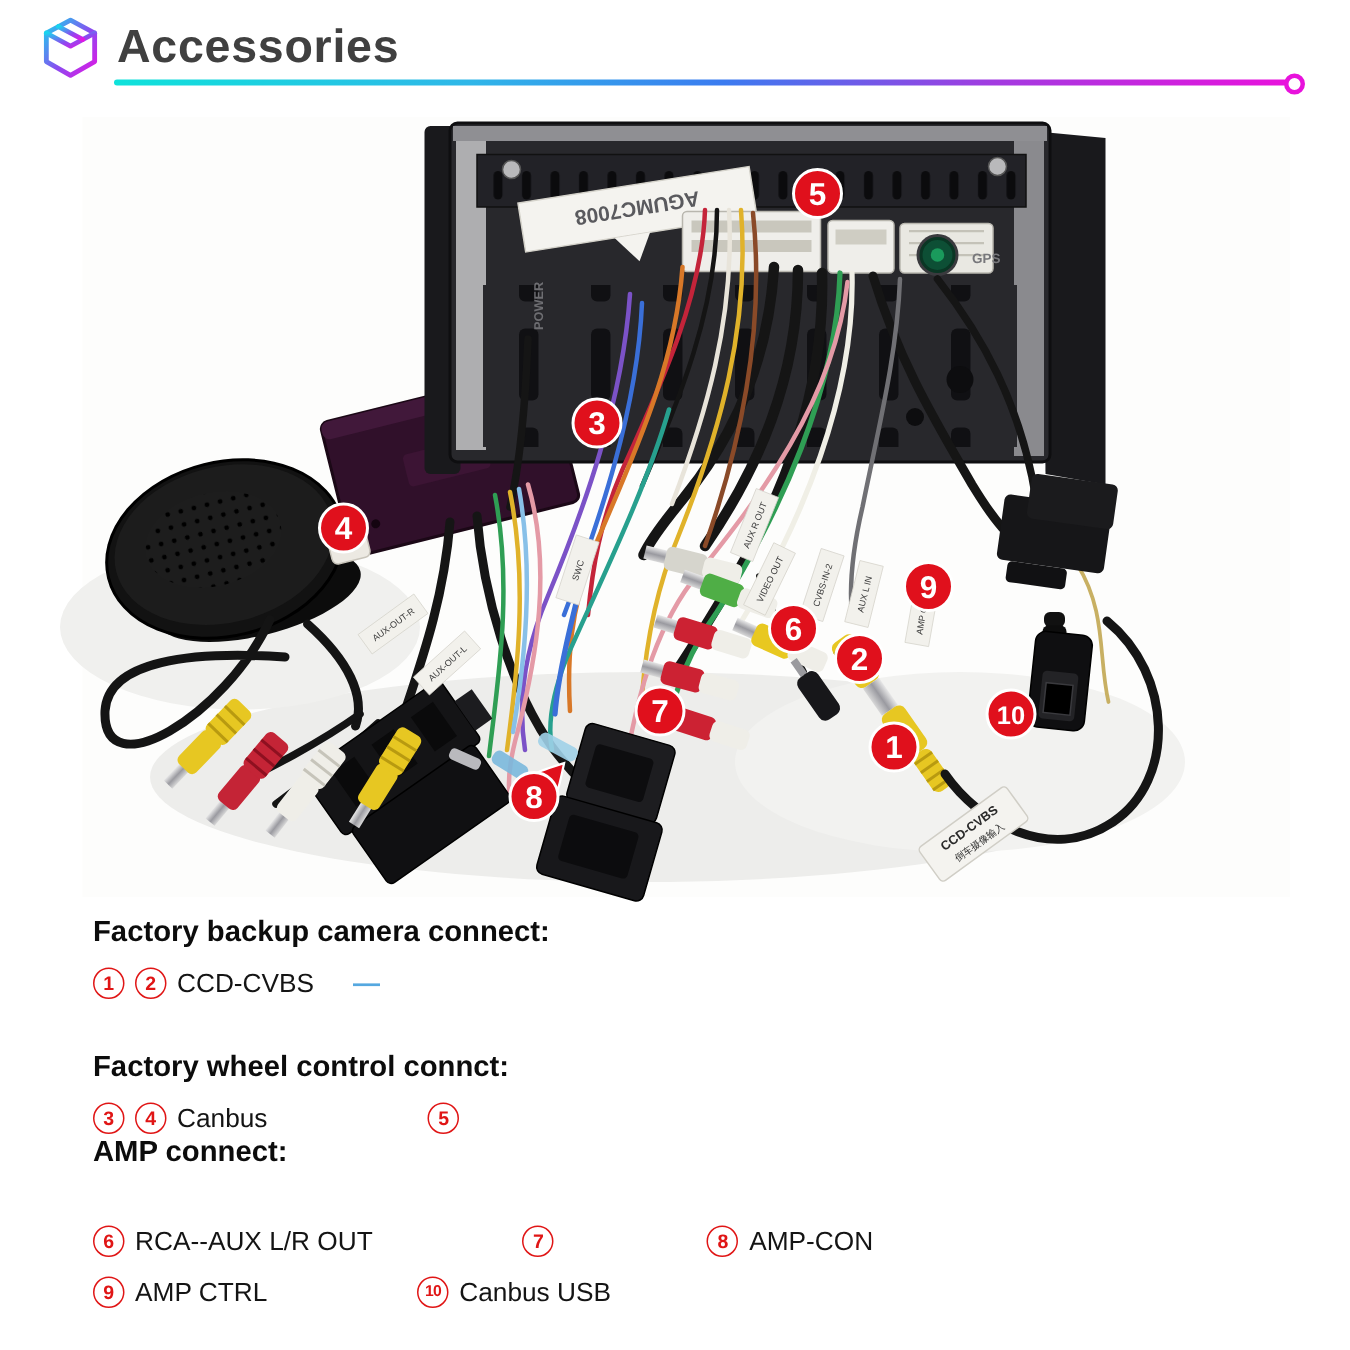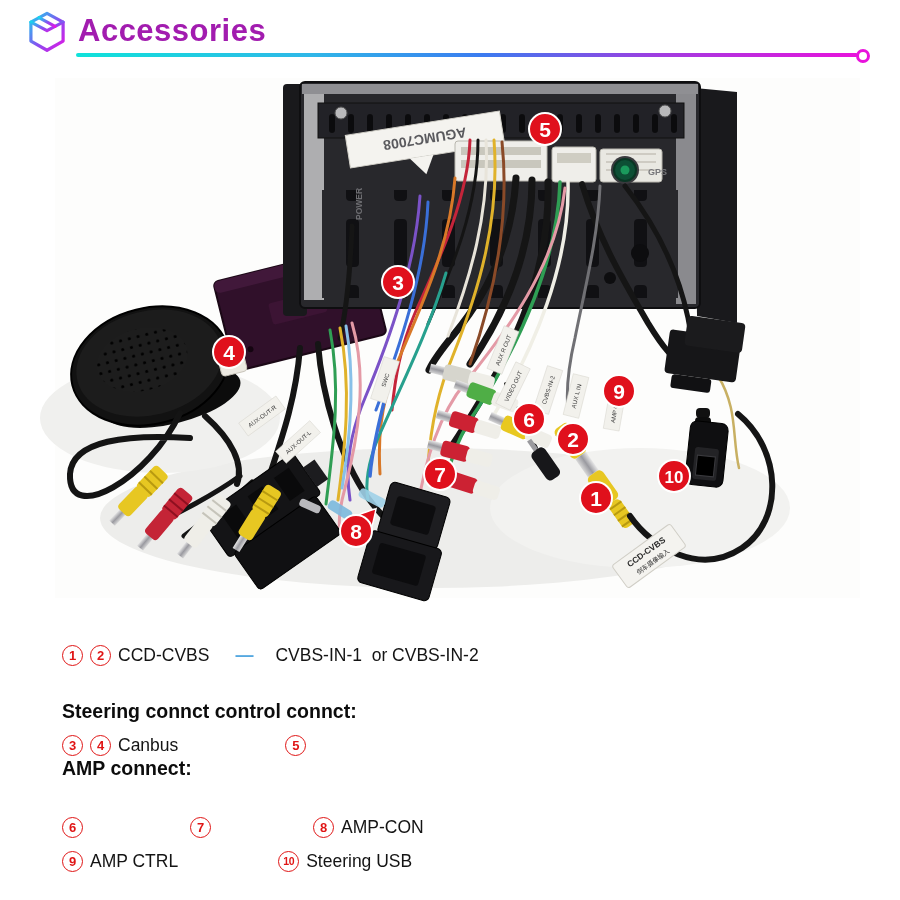--- a/index.html
+++ b/index.html
@@ -3,21 +3,21 @@
 <meta charset="utf-8">
 <style>
   html,body{margin:0;padding:0;background:#fff;}
   body{width:900px;height:900px;position:relative;overflow:hidden;
        font-family:"Liberation Sans","DejaVu Sans",sans-serif;color:#141414;}
   .page{position:absolute;inset:0;background:#ffffff;}
 
   
   .hdr-icon{position:absolute;left:24px;top:10px;width:46px;height:46px;}
   .hdr-title{position:absolute;left:78px;top:13px;font-size:31px;font-weight:bold;
-             color:#a21caf;letter-spacing:.5px;}
+             color:#404040;letter-spacing:.5px;}
   .hdr-line{position:absolute;left:76px;top:53px;width:782px;height:4px;border-radius:2px;
             background:linear-gradient(90deg,#0fe2da 0%,#2fb7e8 30%,#3b7bf0 52%,#a23be0 75%,#e812dc 100%);}
   .hdr-ring{position:absolute;left:856px;top:49px;width:8px;height:8px;border:3px solid #e812dc;
             border-radius:50%;background:#fff;}
 
   
   .photo{position:absolute;left:0;top:78px;width:900px;height:525px;}
 
   
   .sec-head{position:absolute;left:62px;font-size:19.5px;font-weight:bold;color:#0c0c0c;}
@@ -412,47 +412,48 @@
         <circle r="16" fill="#e0101c" stroke="#fff" stroke-width="2"></circle>
           <text y="7.5" font-size="21">9</text>
       </g>
       <g transform="translate(674,398)">
         <circle r="16" fill="#e0101c" stroke="#fff" stroke-width="2"></circle>
           <text y="6.5" font-size="17">10</text>
       </g>
     </g>
   </svg>
 
+  <div class="sec-head" style="top:610px;">Factory backup camera connect:</div>
   <div class="sec-row" style="top:645px;">
     <span class="badge">1</span>
     <span class="badge">2</span>
     <span class="lbl">CCD-CVBS</span>
     <span class="dash">—</span>
-    <span class="lbl">CVBS-IN-1  or CVBS-IN-2</span>
   </div>
 
-  <div class="sec-head" style="top:700px;">Steering connct control connct:</div>
+  <div class="sec-head" style="top:700px;">Factory wheel control connct:</div>
   <div class="sec-row" style="top:735px;">
     <span class="badge">3</span>
     <span class="badge">4</span>
     <span class="lbl">Canbus</span>
     <span class="gap" style="width:107px;"></span>
     <span class="badge">5</span>
   </div>
 
   <div class="sec-head" style="top:757px;">AMP connect:</div>
   <div class="sec-row" style="top:817px;">
     <span class="badge">6</span>
+    <span class="lbl">RCA--AUX L/R OUT</span>
     <span class="gap" style="width:100px;"></span>
     <span class="badge">7</span>
     <span class="gap" style="width:95px;"></span>
     <span class="badge">8</span>
     <span class="lbl">AMP-CON</span>
   </div>
   <div class="sec-row" style="top:851px;">
     <span class="badge">9</span>
     <span class="lbl">AMP CTRL</span>
     <span class="gap" style="width:100px;"></span>
     <span class="badge wide">10</span>
-    <span class="lbl">Steering USB</span>
+    <span class="lbl">Canbus USB</span>
   </div>
 
 </div>
 
 </body></html>

